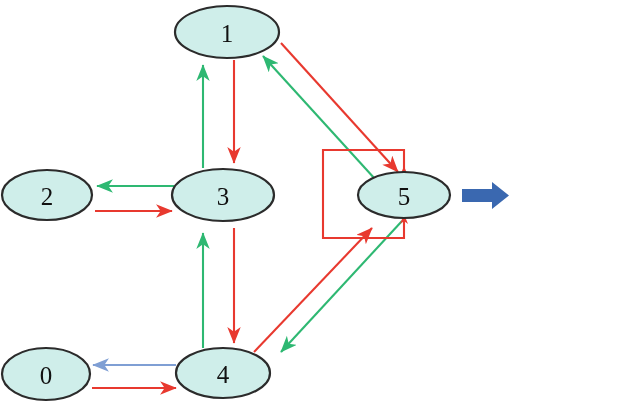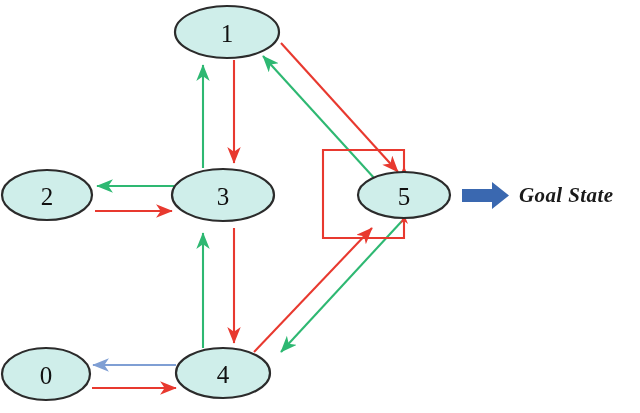--- a/index.html
+++ b/index.html
@@ -129,15 +129,14 @@
     <g>
       <ellipse class="node-ellipse" cx="223" cy="373" rx="47" ry="25"></ellipse>
       <text class="node-label" x="223" y="374">4</text>
     </g>
 
     <g>
       <path d="M462,189 L492,189 L492,182 L509,195.5 L492,209 L492,202 L462,202 Z" fill="#3a68b0"></path>
     </g>
   </svg>
 
-  <div class="goal-label" style="left:519px; top:183px;">Goal State</div>
 
 </div>
 
 </body></html>

